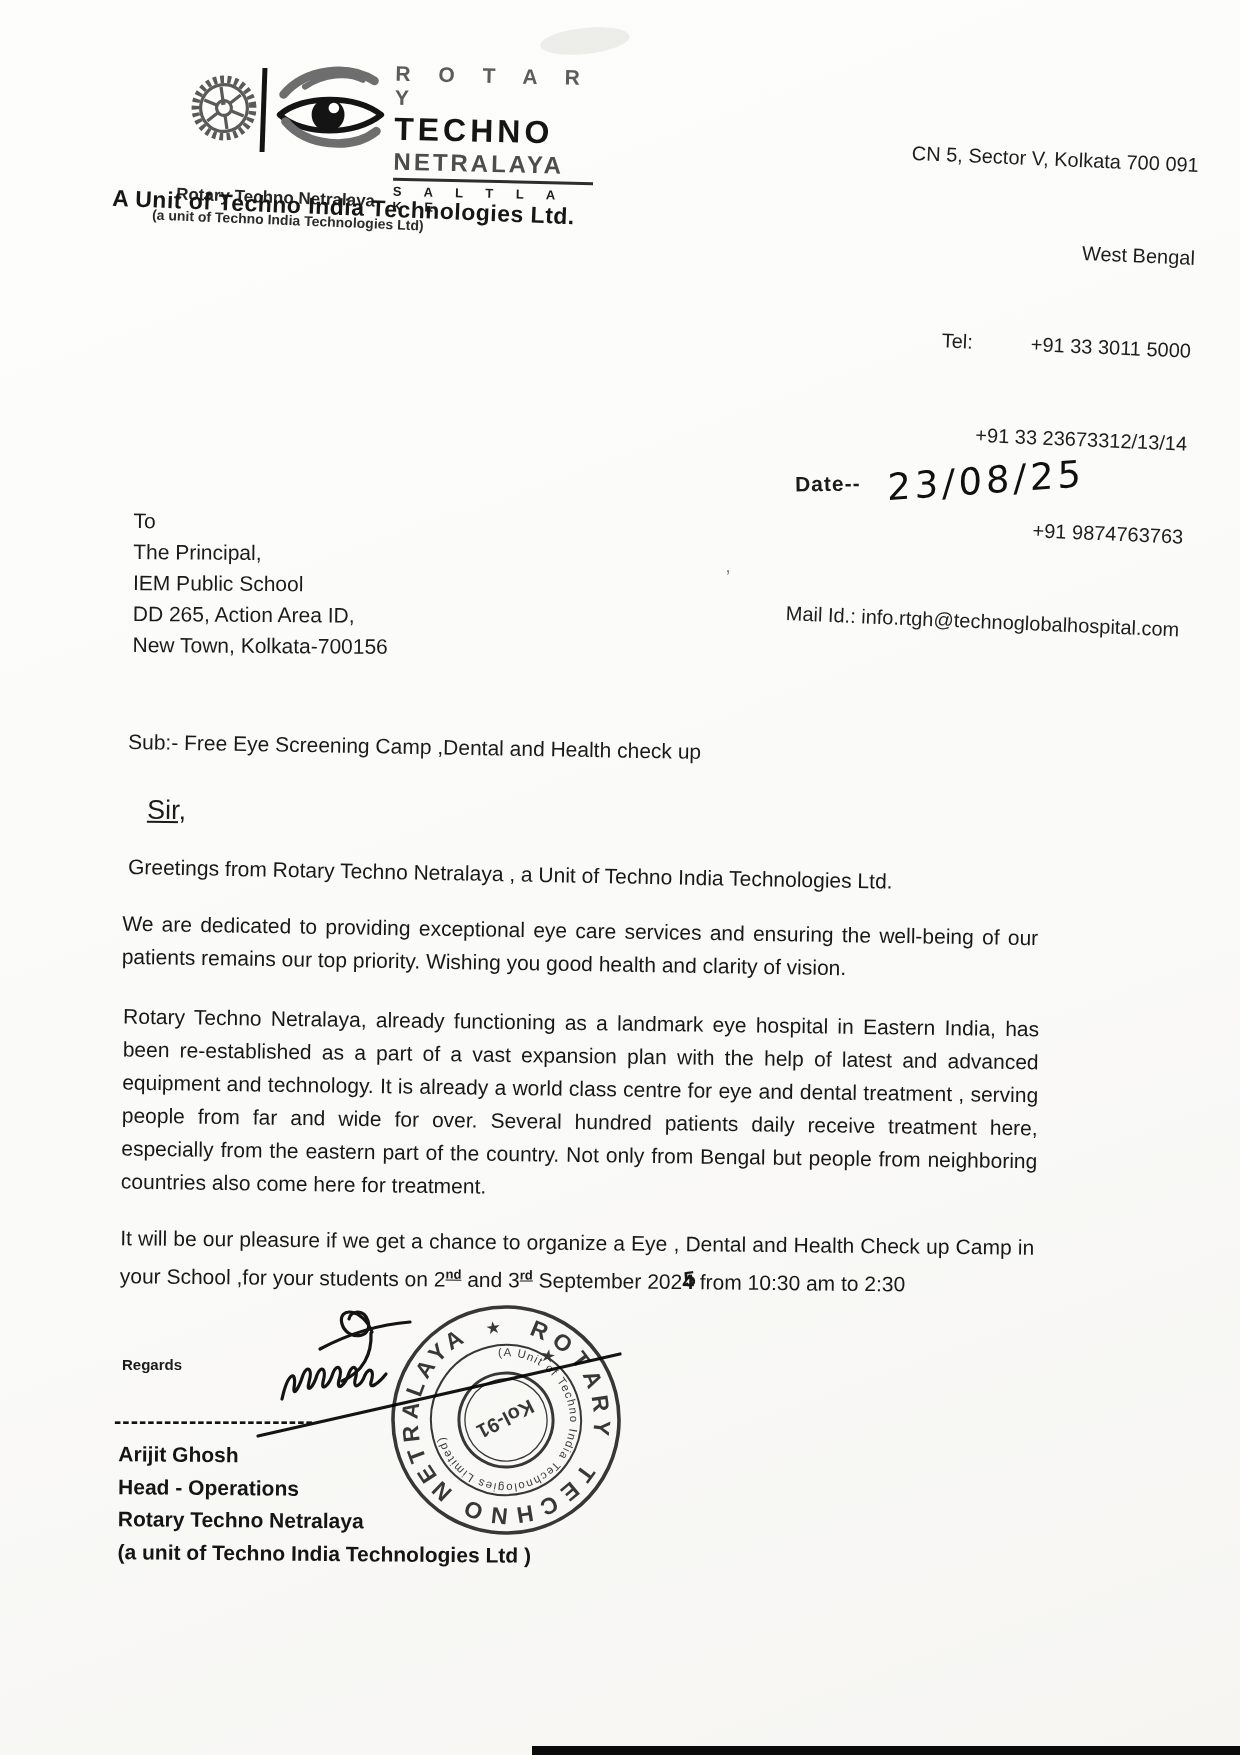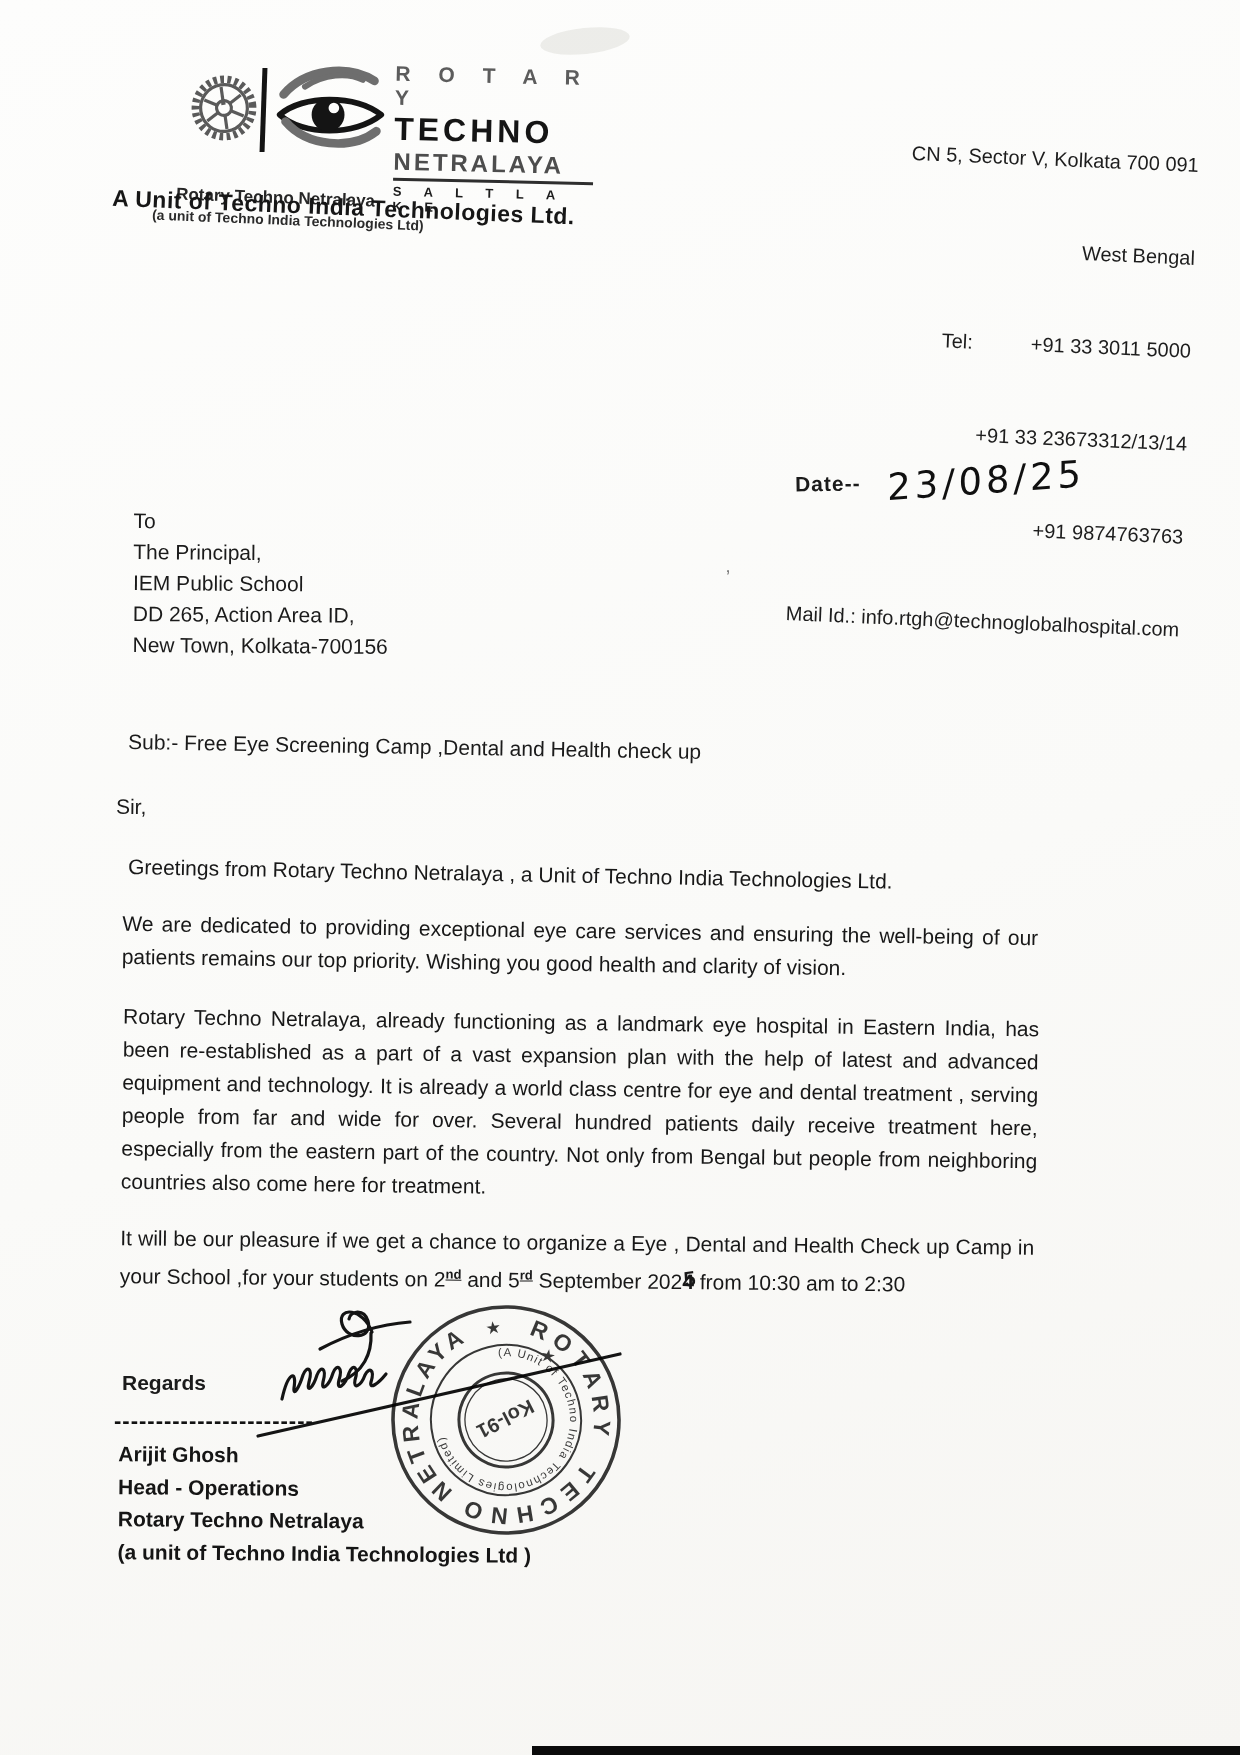--- a/index.html
+++ b/index.html
@@ -31,32 +31,32 @@
 
   
   .dateline { left:795px; top:460px; display:flex; align-items:flex-start; gap:26px; transform:rotate(-1deg); }
   .date-label { font-size:21px; font-weight:700; letter-spacing:1px; padding-top:10px; }
   .date-hand  { font-family:"DejaVu Sans", sans-serif; font-size:37px; font-weight:500; letter-spacing:4px;
                 transform:rotate(-3deg) skewX(-4deg); color:#101010; }
 
   
   .recipient { left:133px; top:506px; font-size:21px; line-height:31px; transform:rotate(0.4deg); }
   .subject   { left:128px; top:738px; width:920px; font-size:21px; transform:rotate(1deg); }
-  .saluto    { left:116px; top:795px; font-size:21px; transform:rotate(0.6deg); }
+  .saluto    { left:147px; top:795px; font-size:27px; transform:rotate(0.6deg);text-decoration:underline; }
   .para { font-size:21px; line-height:33px; text-align:justify; color:#181818; }
   .p1 { left:128px; top:858px; width:830px; transform:rotate(1.1deg); text-align:left; white-space:nowrap; }
   .p2 { left:122px; top:914px; width:916px; transform:rotate(0.9deg); }
   .p3 { left:122px; top:1006px; width:916px; transform:rotate(0.8deg); }
   .p4 { left:120px; top:1226px; width:914px; transform:rotate(0.6deg); }
   .sup { vertical-align:super; font-size:0.62em; font-weight:700;text-decoration:underline; }
   .overwrite { position:relative; font-weight:700; display:inline-block; }
   .overwrite .new { position:absolute; left:2px; top:-3px; font-weight:800; transform:rotate(-8deg); }
 
   
-  .regards  { left:122px; top:1356px; font-size:21px; font-weight:600;margin-top:15px; }
+  .regards  { left:122px; top:1356px; font-size:15px; font-weight:600; }
   .sig-svg  { left:222px; top:1302px; width:430px; height:160px; }
   .dashes   { left:114px; top:1408px; font-size:22px; font-weight:700; letter-spacing:1px; color:#111; }
   .sig-name { left:118px; top:1440px; font-size:21px; line-height:32.5px; font-weight:600; transform:rotate(0.5deg); color:#151515; }
   .sig-name .plain { font-weight:700; }
 
   
   .stamp { left:386px; top:1300px; width:240px; height:240px; transform:rotate(-14deg);
            opacity:0.88; mix-blend-mode:multiply; }
 
   .noise-comma { left:726px; top:556px; color:#6f6f6f; font-size:18px; }
@@ -130,21 +130,21 @@
   </div>
 
   <div class="abs subject">Sub:-  Free  Eye  Screening  Camp ,Dental and Health  check up</div>
   <div class="abs saluto">Sir,</div>
 
   <div class="abs para p1">Greetings from Rotary  Techno  Netralaya , a Unit of Techno India Technologies Ltd.</div>
   <div class="abs para p2">We are dedicated to providing exceptional eye care services and ensuring the well-being of our patients remains our top priority. Wishing you good health and clarity of vision.</div>
   <div class="abs para p3">Rotary Techno Netralaya, already functioning as a landmark eye hospital in Eastern India, has been re-established as a part of a vast expansion plan with the help of latest and advanced equipment and technology. It is already a world class centre for eye and dental treatment , serving people from far and wide for over. Several hundred patients daily receive treatment here, especially from the eastern part of the country. Not only from Bengal but people from neighboring countries also come here for treatment.</div>
 
   <div class="abs para p4">
-    <span>It will be our pleasure if we get a chance  to organize a  Eye , Dental and Health Check up Camp in your School ,for your students  on 2</span><span class="sup">nd</span><span> and 5</span><span class="sup">rd</span><span> September 202</span><span class="overwrite"><span>4</span><span class="new">5</span></span><span> from 10:30 am to 2:30</span>
+    <span>It will be our pleasure if we get a chance  to organize a  Eye , Dental and Health Check up Camp in your School ,for your students  on 2</span><span class="sup">nd</span><span> and 3</span><span class="sup">rd</span><span> September 202</span><span class="overwrite"><span>4</span><span class="new">5</span></span><span> from 10:30 am to 2:30</span>
   </div>
 
   <div class="abs regards">Regards</div>
 
   <svg class="abs sig-svg" viewBox="0 0 430 160">
     <g stroke="#141414" stroke-width="3.2" fill="none" stroke-linecap="round" stroke-linejoin="round">
       <path d="M150,30 C141,6 115,4 120,22 C125,39 151,37 146,19 C142,6 128,9 127,17"></path>
       <path d="M98,47 C130,30 162,22 188,20"></path>
       <path d="M149,31 C150,52 141,70 120,79"></path>
       <path d="M60,97 C66,70 75,67 72,86 C71,95 77,86 81,73 C85,63 91,66 87,80 C84,92 91,86 95,73 C99,63 105,66 101,80 C99,90 107,84 111,71 C115,61 121,65 117,78 C114,90 123,84 127,71 C131,61 137,65 133,78 C131,88 139,84 143,73 C147,65 153,67 149,80 C147,88 156,82 164,72"></path>

